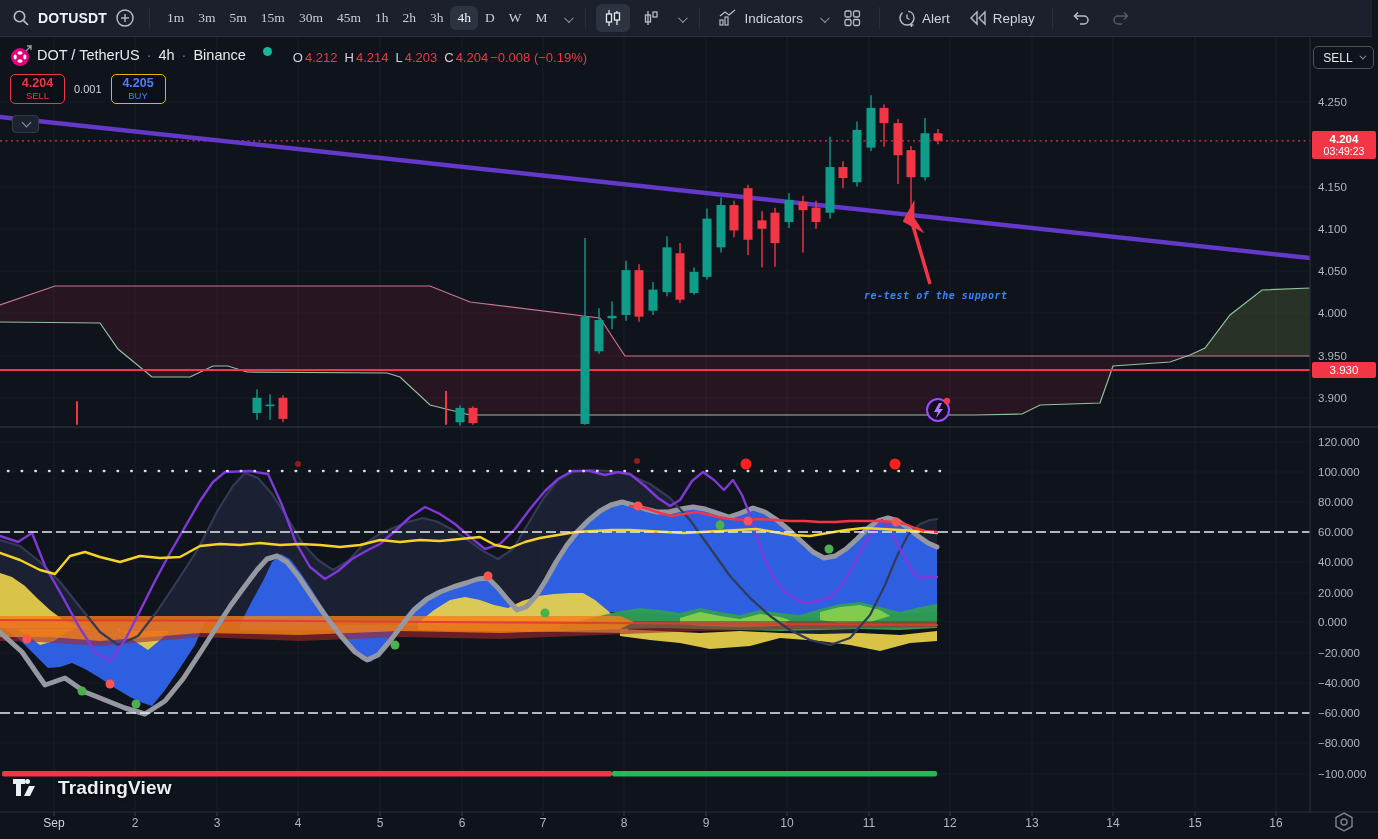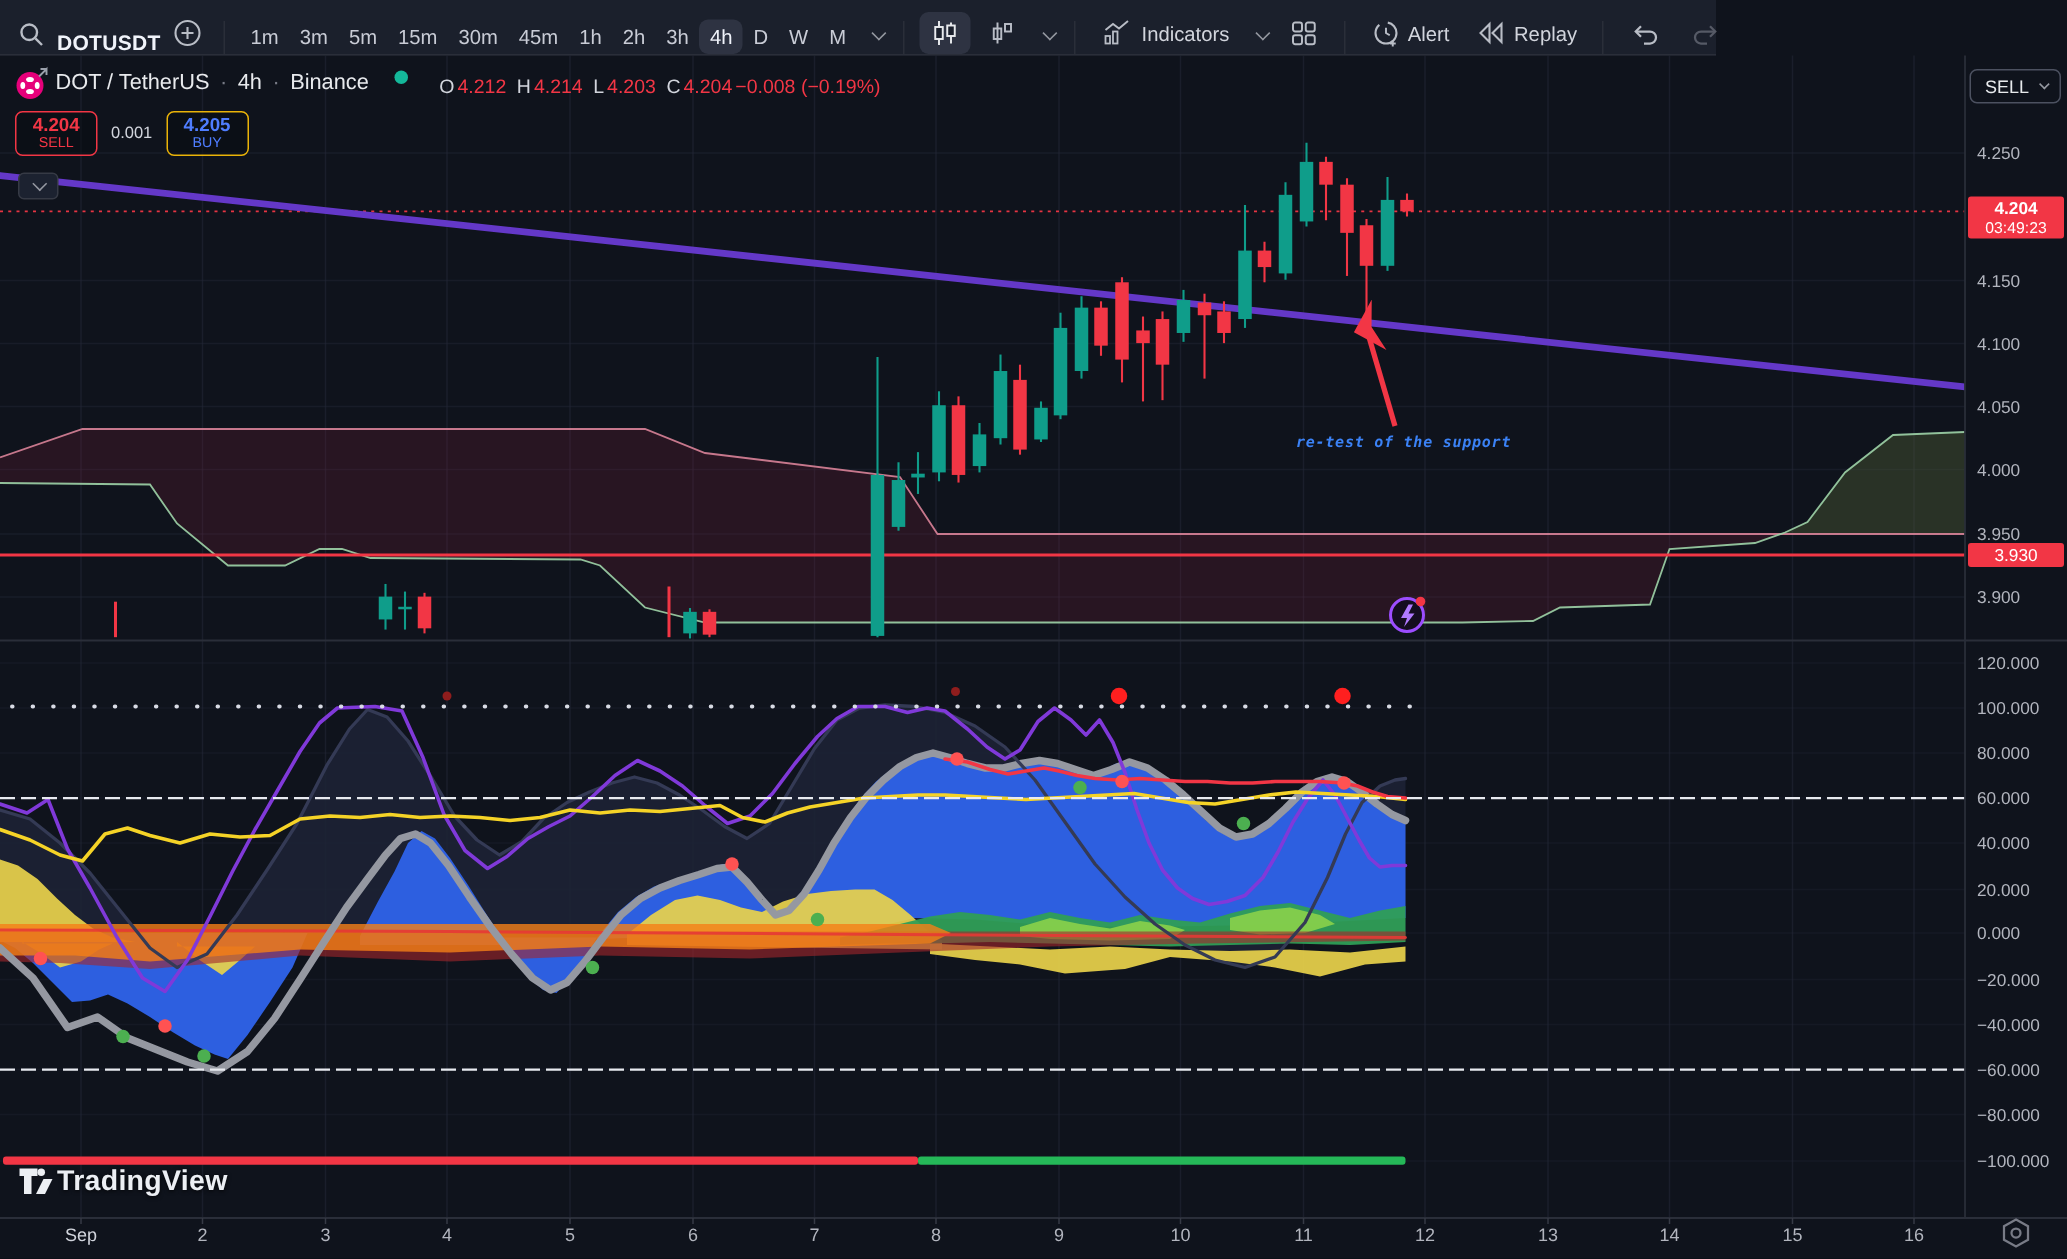--- a/index.html
+++ b/index.html
@@ -1,21 +1,21 @@
 <!DOCTYPE html>
 <html><head>
 <meta charset="utf-8">
 <style>
   html,body{margin:0;padding:0;background:#0b0e15;}
   *{box-sizing:border-box;}
   .stage{position:relative;width:1378px;height:839px;background:#0f131c;overflow:hidden;
          font-family:"Liberation Sans",sans-serif;color:#d1d4dc;}
   
-  .toolbar{position:absolute;left:0;top:0;width:1144px;height:37px;background:#1b202c;
-           border-bottom:1px solid #2a2e39;display:flex;align-items:flex-end;gap:4px;padding:0 8px;z-index:30;}
+  .toolbar{position:absolute;left:0;top:0;width:1372px;height:37px;background:#1b202c;
+           border-bottom:1px solid #2a2e39;display:flex;align-items:center;gap:4px;padding:0 8px;z-index:30;}
   .tb-sep{width:1px;height:22px;background:#2a2e39;margin:0 6px;flex:none;}
   .tb-item{display:flex;align-items:center;gap:5px;padding:4px 7px;border-radius:6px;cursor:pointer;
            font-size:13.5px;color:#d1d4dc;white-space:nowrap;}
   .symbol{font-weight:bold;font-size:14px;color:#f0f3fa;letter-spacing:.2px;}
   .tf{padding:4px 7px;border-radius:6px;font-size:13.5px;color:#c9ccd6;cursor:pointer;}
   .tf.active{background:#2e3342;color:#f0f3fa;}
   .pill{background:#2e3342;border-radius:6px;}
   .chev{display:inline-block;width:7px;height:7px;border-right:1.6px solid #9598a1;
         border-bottom:1.6px solid #9598a1;transform:rotate(45deg) translateY(-2px);margin-left:2px;}
   .icon-svg{display:block;}
@@ -34,21 +34,21 @@
   .obtn.buy{border:1px solid #eab308;color:#4f7dff;}
   .obtn .pr{font-size:12.5px;font-weight:bold;}
   .obtn .lb{font-size:9.5px;}
   .spread{font-size:11px;color:#d1d4dc;}
   .collapse-btn{position:absolute;left:12px;top:115px;width:27px;height:18px;border:1px solid #363a45;
         border-radius:4px;background:#1c2230;display:flex;align-items:center;justify-content:center;z-index:20;cursor:pointer;}
   .usdt-btn{position:absolute;left:1313px;top:46px;width:61px;height:23px;border:1px solid #4c5160;border-radius:5px;
         display:flex;align-items:center;justify-content:center;gap:4px;font-size:12px;color:#e8eaed;z-index:20;cursor:pointer;background:#0f131c;}
   .annotation{position:absolute;left:864px;top:290px;z-index:15;color:#3b82f6;font-weight:bold;
         font-size:10px;font-family:"DejaVu Sans Mono",monospace;letter-spacing:.5px;white-space:nowrap;font-style:italic;}
-  .tv-logo{position:absolute;left:12px;top:777px;display:flex;align-items:center;gap:0;z-index:15;cursor:pointer;}
+  .tv-logo{position:absolute;left:12px;top:777px;display:flex;align-items:center;gap:20px;z-index:15;cursor:pointer;}
   .tv-logo .txt{font-size:19px;font-weight:bold;color:#eceff4;letter-spacing:.2px;
         text-shadow:0 1px 3px rgba(0,0,0,.8);}
   svg#chartsvg{position:absolute;left:0;top:0;z-index:5;}
 </style>
 </head>
 <body>
 
 <div class="stage">
 
   <div class="toolbar">
@@ -60,21 +60,21 @@
     </span>
     <span class="symbol">DOTUSDT</span>
     <span style="padding:4px;cursor:pointer;">
       <svg class="icon-svg" width="20" height="20" viewBox="0 0 20 20">
           <circle cx="10" cy="10" r="8" fill="none" stroke="#b9bdc6" stroke-width="1.4"></circle>
           <line x1="10" y1="6" x2="10" y2="14" stroke="#b9bdc6" stroke-width="1.4"></line>
           <line x1="6" y1="10" x2="14" y2="10" stroke="#b9bdc6" stroke-width="1.4"></line>
         </svg>
     </span>
     <span class="tb-sep"></span>
-    <span style="display:flex;align-items:center;" id="tf-list">
+    <span style="display:flex;align-items:center;font-family:Liberation Serif, serif;" id="tf-list">
         <span class="tf">1m</span>
         <span class="tf">3m</span>
         <span class="tf">5m</span>
         <span class="tf">15m</span>
         <span class="tf">30m</span>
         <span class="tf">45m</span>
         <span class="tf">1h</span>
         <span class="tf">2h</span>
         <span class="tf">3h</span>
         <span class="tf active">4h</span>

